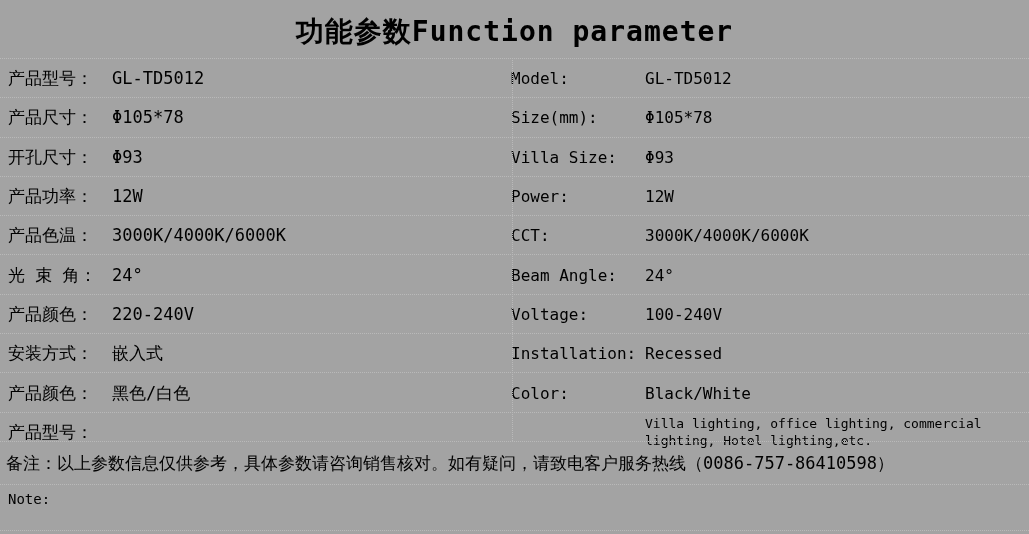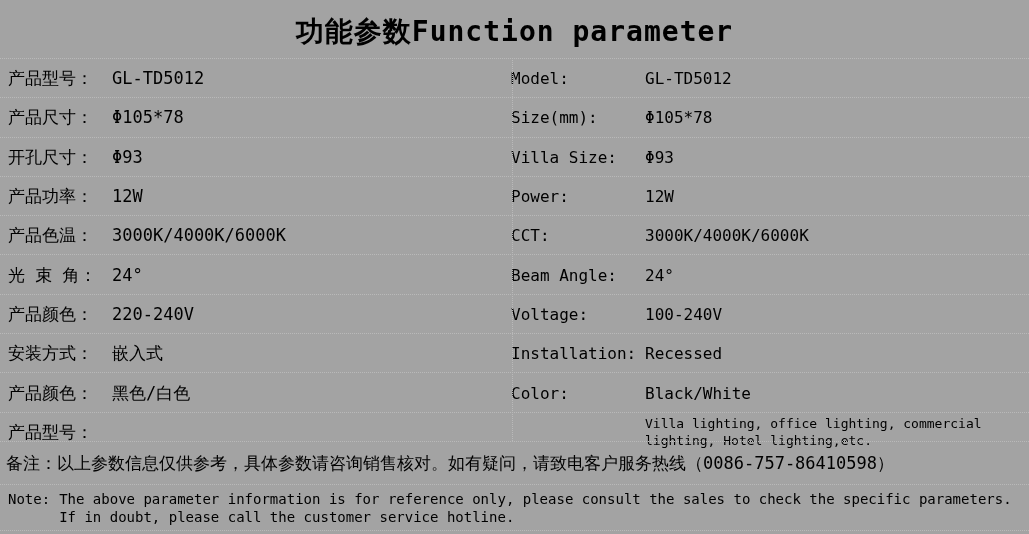--- a/index.html
+++ b/index.html
@@ -134,19 +134,15 @@
 </div>
 
   <div class="vdiv"></div>
 
   <div class="remark">
     <span>备注：以上参数信息仅供参考，具体参数请咨询销售核对。如有疑问，请致电客户服务热线（0086-757-86410598）</span>
   </div>
 
   <div class="note">
     <span class="note-prefix">Note:</span>
-    <div class="note-lines">
-      <div>The above parameter information is for reference only, please consult the sales to check the specific parameters.</div>
-      <div>If in doubt, please call the customer service hotline.</div>
-    </div>
   </div>
 
 </div>
 
 </body></html>

